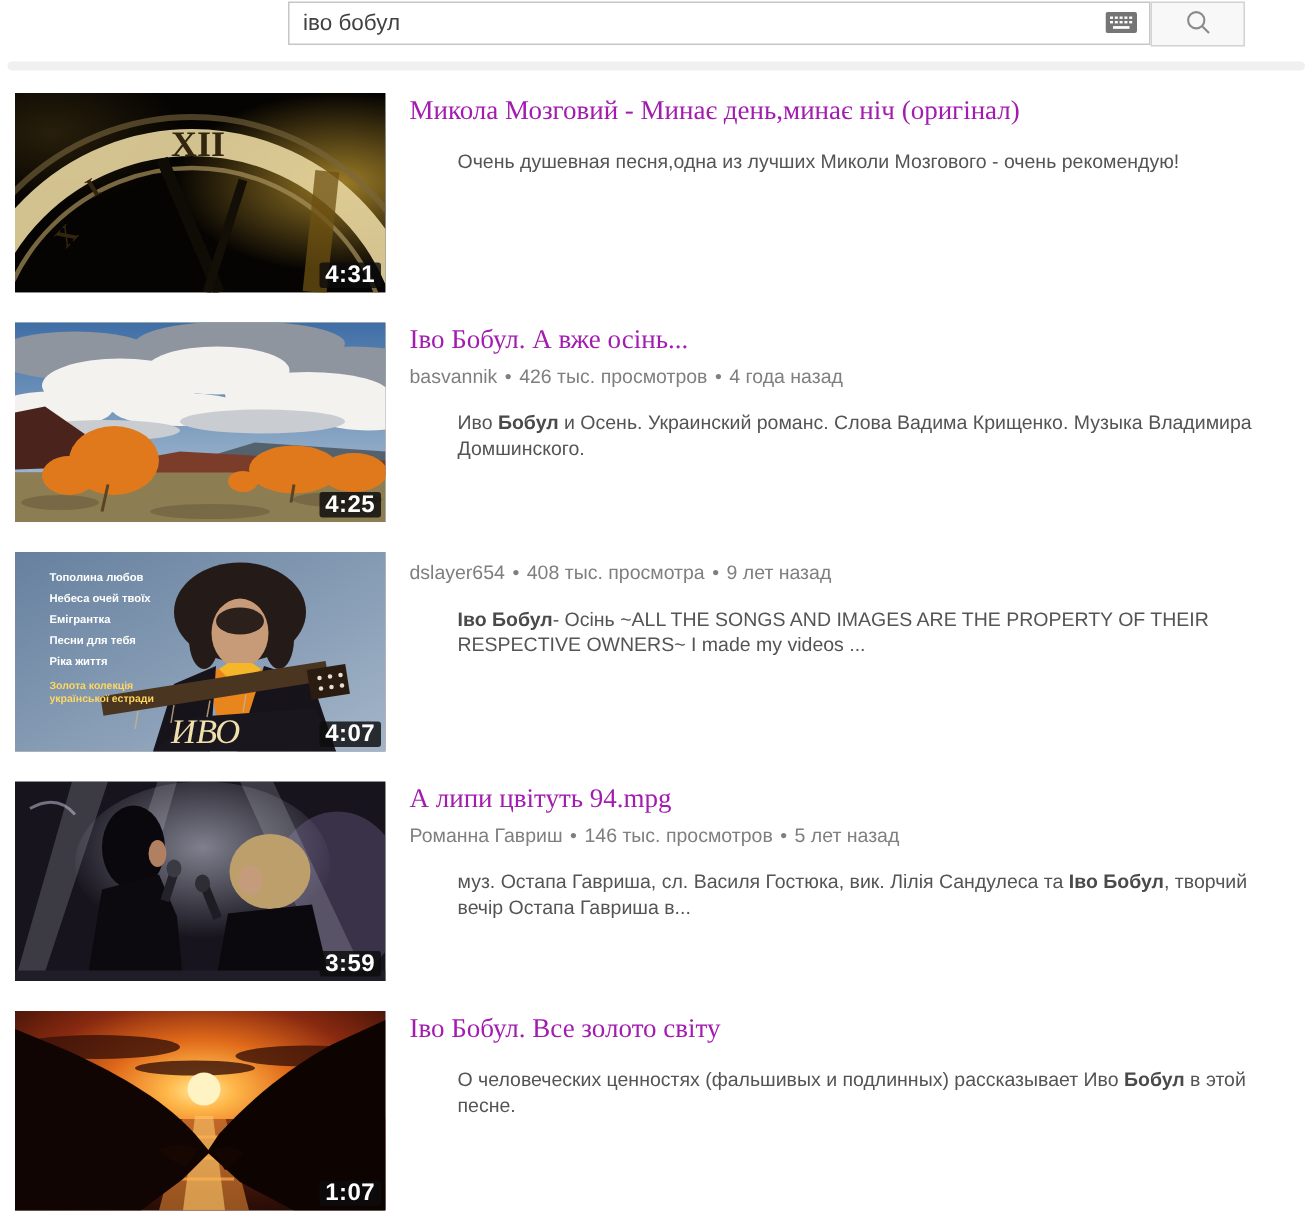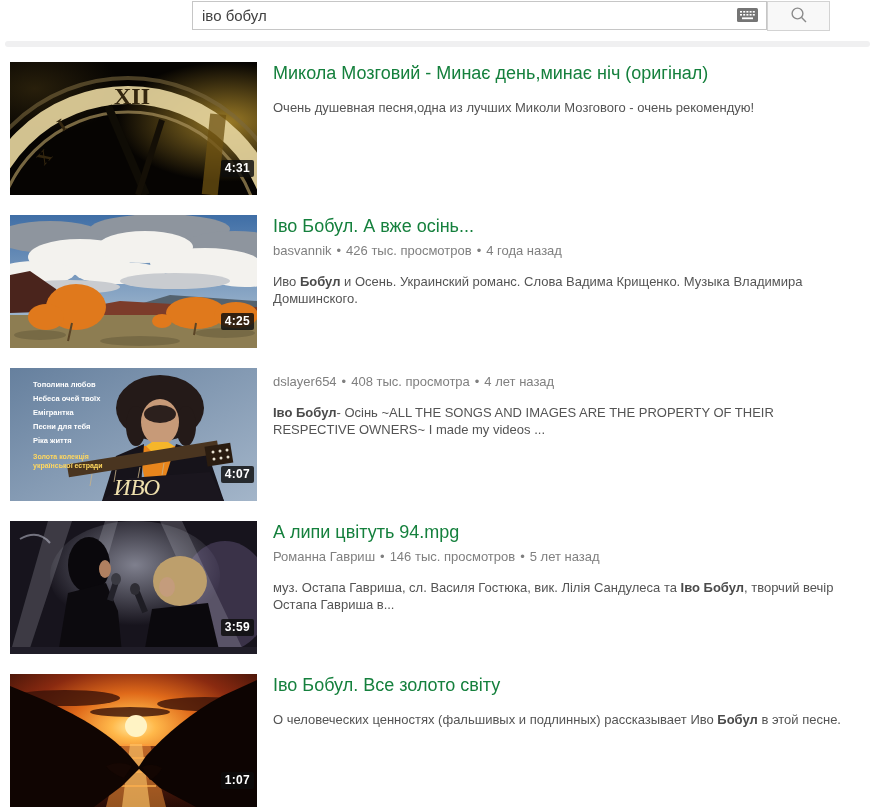--- a/index.html
+++ b/index.html
@@ -18,30 +18,30 @@
     background:#f8f8f8; border:1px solid #d3d3d3; cursor:pointer;
     display:flex; align-items:center; justify-content:center;
   }
   .filter-band { height:6px; background:#f0f0f1; border-radius:3px; margin:7px 5px 0 5px; }
   
   .results { margin:15px 0 0 10px; }
   .row { display:flex; margin-bottom:20px; }
   .thumb { position:relative; width:247px; height:133px; flex:none; background:#737373; cursor:pointer; }
   .thumb svg { display:block; width:247px; height:133px; }
   .badge {
-    position:absolute; right:3px; bottom:18px; background:rgba(12,12,12,.82);
-    color:#fff; font-size:12px; font-weight:bold; padding:2px 4px; border-radius:2px;
+    position:absolute; right:3px; bottom:3px; background:rgba(12,12,12,.82);
+    color:#fff; font-size:16px; font-weight:bold; padding:2px 4px; border-radius:2px;
     letter-spacing:.3px; line-height:13px;text-align:right;
   }
   .info { margin-left:16px; width:578px; padding-top:0; }
-  .title { font-size:18px; font-weight:400; color:#15803d; line-height:22px; cursor:pointer; }
+  .title { font-size:18px; font-weight:400; color:#a21caf; line-height:22px; cursor:pointer;font-family:Liberation Serif, serif; }
   .meta  { margin-top:6px; font-size:13px; color:#7f7f7f; }
   .meta .channel { cursor:pointer; }
   .meta .dot { margin:0 5px; color:#7f7f7f; }
-  .desc  { margin-top:15px; font-size:13px; color:#545454; line-height:17px; }
+  .desc  { margin-top:15px; font-size:13px; color:#545454; line-height:17px;margin-left:32px; }
   .desc b { font-weight:bold; color:#4a4a4a; }
 </style>
 </head>
 <body>
 
 <div class="header">
   <input class="search-input" type="text" value="іво бобул" style="">
   <span class="kbd-icon">
     <svg viewBox="0 0 21 14" width="21" height="14">
       <rect x="0" y="0" width="21" height="14" rx="1.5" fill="#757575"></rect>
@@ -213,21 +213,21 @@
           <text x="23" y="91">Золота колекція</text>
           <text x="23" y="100">української естради</text>
         </g>
         <text x="104" y="127" font-family="Liberation Serif, serif" font-style="italic" font-size="23" fill="#efe0ae">ИВО</text>
         <text x="72" y="152" font-family="Liberation Serif, serif" font-style="italic" font-size="26" fill="#efe0ae">БОБУЛ</text>
       </svg>
       <span class="badge">4:07</span>
     </div>
     <div class="info">
       <div class="meta">
-        <span class="channel">dslayer654</span><span class="dot">•</span><span>408 тыс. просмотра</span><span class="dot">•</span><span>4 лет назад</span>
+        <span class="channel">dslayer654</span><span class="dot">•</span><span>408 тыс. просмотра</span><span class="dot">•</span><span>9 лет назад</span>
       </div>
       <div class="desc"><span></span><b>Іво Бобул</b><span>- Осінь ~ALL THE SONGS AND IMAGES ARE THE PROPERTY OF THEIR RESPECTIVE OWNERS~ I made my videos ...</span></div>
     </div>
   </div>
 
   <div class="row">
     <div class="thumb">
       <svg viewBox="0 0 247 133" preserveAspectRatio="none">
         <defs>
           <radialGradient id="g4glow" cx="50%" cy="40%" r="55%">

